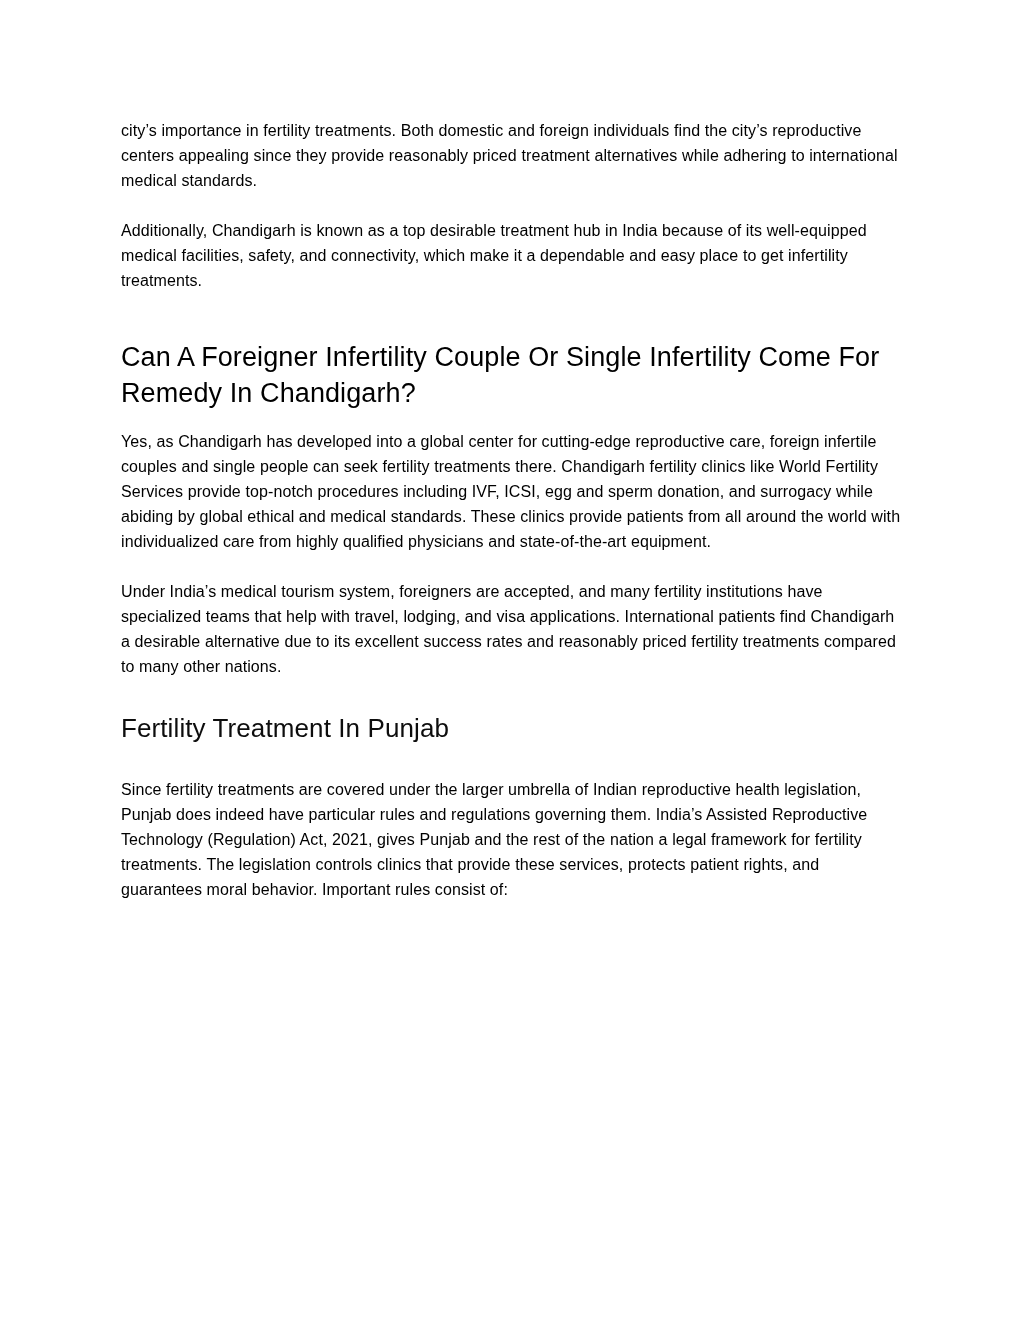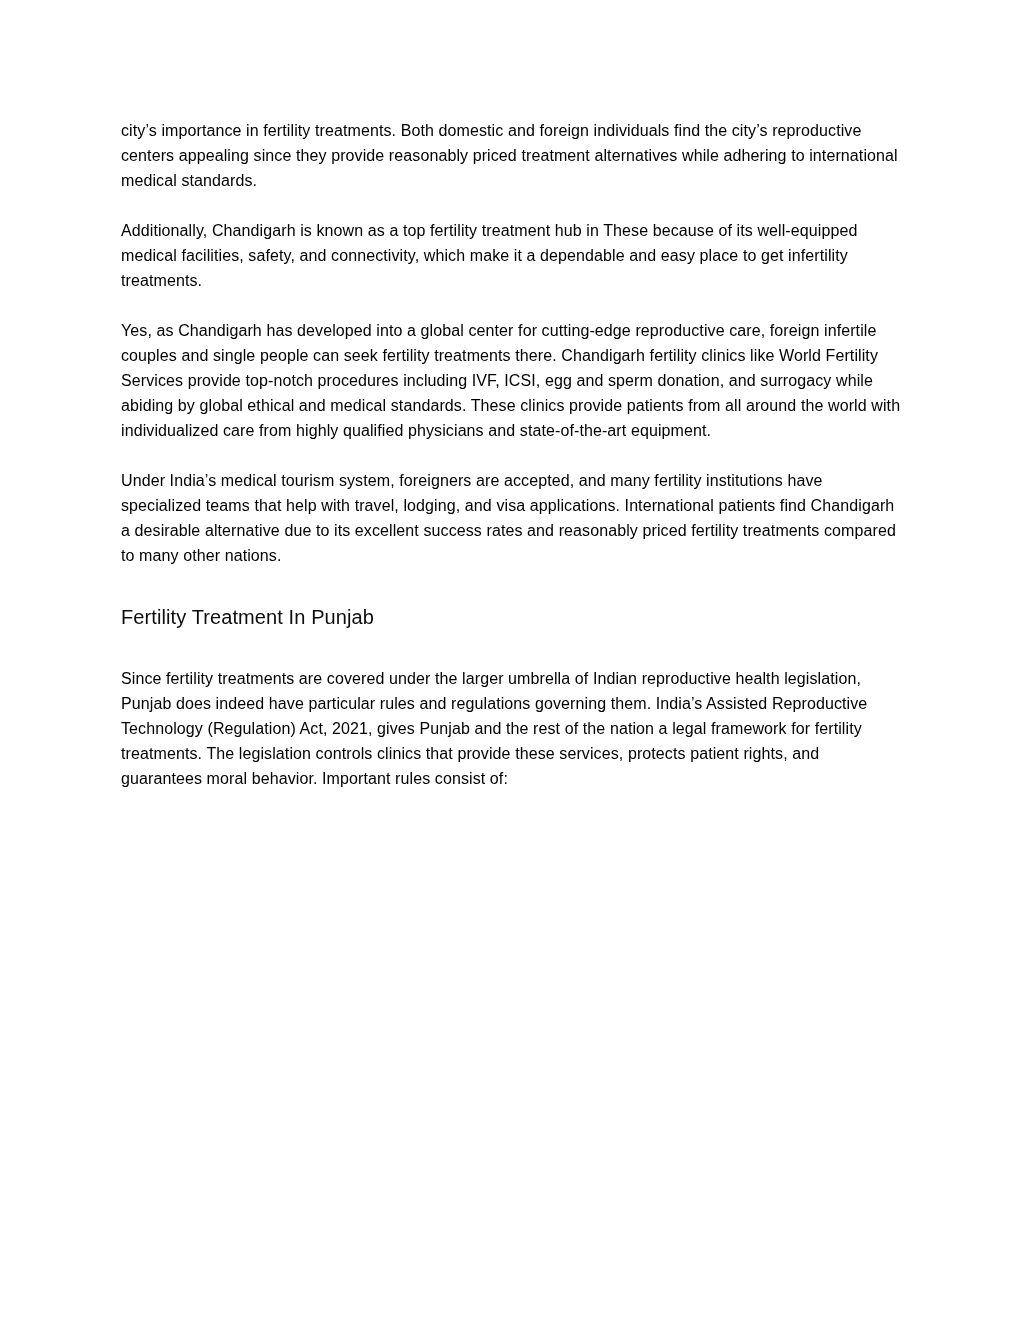--- a/index.html
+++ b/index.html
@@ -28,38 +28,39 @@
   }
   .heading-2 {
     font-size: 27px;
     line-height: 36px;
     font-weight: 400;
     color: #000000;
     margin: 46px 0 18px 0;
     letter-spacing: 0.1px;
   }
   .heading-3 {
-    font-size: 20px;
+    font-size: 26px;
     line-height: 26px;
     font-weight: 400;
     color: #0d0d0d;
     margin: 36px 0 36px 0;
     letter-spacing: 0.1px;
   }
 </style>
 </head>
 <body>
 
 <div class="page">
 
   <p class="body-para">city’s importance in fertility treatments. Both domestic and foreign individuals find the city’s reproductive centers appealing since they provide reasonably priced treatment alternatives while adhering to international medical standards.</p>
 
 
-  <p class="body-para">Additionally, Chandigarh is known as a top fertility treatment hub in These because of its well-equipped medical facilities, safety, and connectivity, which make it a dependable and easy place to get infertility treatments.</p>
+  <p class="body-para">Additionally, Chandigarh is known as a top desirable treatment hub in India because of its well-equipped medical facilities, safety, and connectivity, which make it a dependable and easy place to get infertility treatments.</p>
 
+  <h2 class="heading-2">Can A Foreigner Infertility Couple Or Single Infertility Come For Remedy In Chandigarh?</h2>
 
   <p class="body-para">Yes, as Chandigarh has developed into a global center for cutting-edge reproductive care, foreign infertile couples and single people can seek fertility treatments there. Chandigarh fertility clinics like World Fertility Services provide top-notch procedures including IVF, ICSI, egg and sperm donation, and surrogacy while abiding by global ethical and medical standards. These clinics provide patients from all around the world with individualized care from highly qualified physicians and state-of-the-art equipment.</p>
 
   <p class="body-para">Under India’s medical tourism system, foreigners are accepted, and many fertility institutions have specialized teams that help with travel, lodging, and visa applications. International patients find Chandigarh a desirable alternative due to its excellent success rates and reasonably priced fertility treatments compared to many other nations.</p>
 
 
   <h3 class="heading-3">Fertility Treatment In Punjab</h3>
 
   <p class="body-para">Since fertility treatments are covered under the larger umbrella of Indian reproductive health legislation, Punjab does indeed have particular rules and regulations governing them. India’s Assisted Reproductive Technology (Regulation) Act, 2021, gives Punjab and the rest of the nation a legal framework for fertility treatments. The legislation controls clinics that provide these services, protects patient rights, and guarantees moral behavior. Important rules consist of:</p>
 

